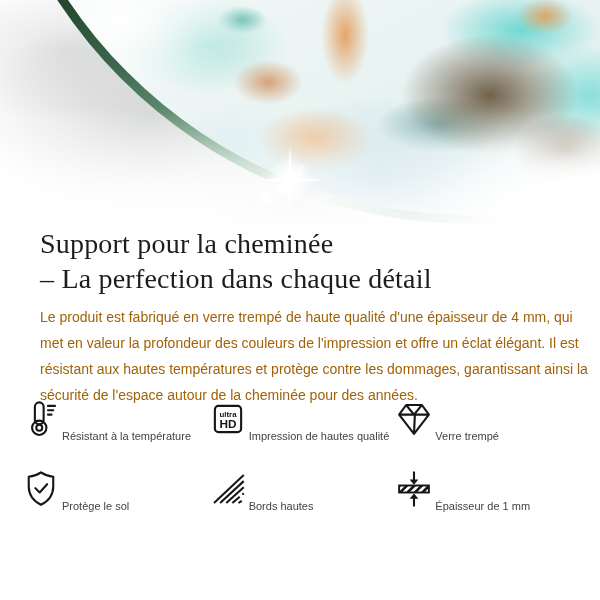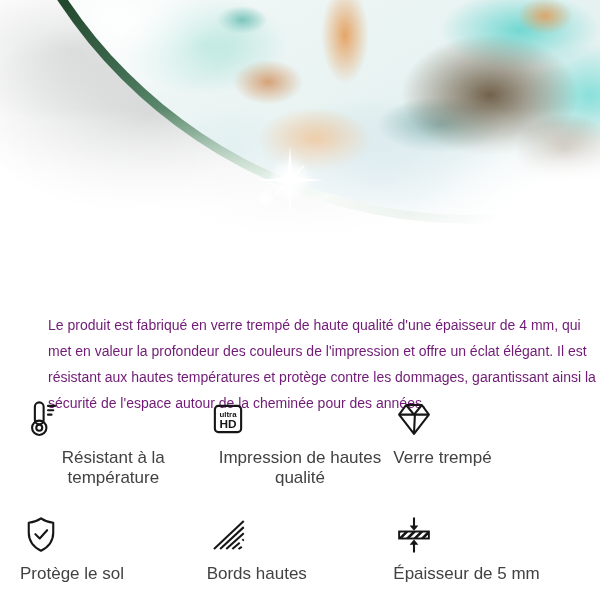--- a/index.html
+++ b/index.html
@@ -37,29 +37,29 @@
   .hero-fade{position:absolute;inset:0;
     background:
       radial-gradient(ellipse 250px 155px at 585px 235px, #fff 35%, rgba(255,255,255,0) 72%),
       linear-gradient(180deg, rgba(255,255,255,0) 36%, rgba(255,255,255,.55) 58%, #ffffff 80%);}
   .sparkle{position:absolute;left:240px;top:138px;filter:drop-shadow(0 0 5px rgba(255,255,255,.95));}
 
   
   .title{position:absolute;left:40px;top:226px;margin:0;
     font-family:"Liberation Serif",serif;font-weight:400;
     font-size:28px;line-height:35px;color:#1d1d1d;letter-spacing:.2px;}
-  .desc{position:absolute;left:40px;top:304px;width:552px;margin:8px;
-    font-size:14px;line-height:26px;color:#701a75;}
+  .desc{position:absolute;left:40px;top:304px;width:552px;margin:0;
+    font-size:14px;line-height:26px;color:#a16207;}
 
   
   .features{position:absolute;left:20px;top:396px;width:560px;
     display:grid;grid-template-columns:repeat(3,1fr);row-gap:24px;}
-  .feature{display:flex;flex-direction:column;align-items:flex-start;}
+  .feature{display:flex;flex-direction:row;align-items:flex-end;}
   .feature .ic{height:46px;display:flex;align-items:center;justify-content:center;}
-  .feature .lbl{margin-top:6px;font-size:17px;color:#424242;text-align:center;}
+  .feature .lbl{margin-top:6px;font-size:11px;color:#424242;text-align:center;}
   svg line, svg path.s, svg rect.s, svg circle.s, svg polyline.s{
     stroke:#161616;fill:none;stroke-width:2.4;}
 </style>
 </head>
 <body>
 
 <div class="page">
 
   <div class="hero">
     <div class="glass-shadow"></div>
@@ -74,20 +74,24 @@
         </radialGradient>
       </defs>
       <circle cx="50" cy="42" r="22" fill="url(#glow1)"></circle>
       <path d="M50 8 L52.4 39.6 L84 42 L52.4 44.4 L50 76 L47.6 44.4 L16 42 L47.6 39.6 Z" fill="#ffffff"></path>
       <path d="M50 42 L64 28 M50 42 L36 56" stroke="rgba(255,255,255,.85)" stroke-width="1.6"></path>
       <circle cx="26" cy="60" r="9" fill="url(#glow1)"></circle>
       <path d="M26 50 L27 59 L36 60 L27 61 L26 70 L25 61 L16 60 L25 59 Z" fill="rgba(255,255,255,.9)"></path>
     </svg>
   </div>
 
+  <h1 class="title">
+    <span>Support pour la cheminée</span><br>
+    <span>– La perfection dans chaque détail</span>
+  </h1>
 
   <p class="desc">Le produit est fabriqué en verre trempé de haute qualité d'une épaisseur de 4 mm, qui met en valeur la profondeur des couleurs de l'impression et offre un éclat élégant. Il est résistant aux hautes températures et protège contre les dommages, garantissant ainsi la sécurité de l'espace autour de la cheminée pour des années.</p>
 
   <div class="features">
 
     <div class="feature">
       <div class="ic">
         <svg width="42" height="42" viewBox="0 0 48 48">
           <circle class="s" cx="22" cy="34" r="8.2"></circle>
           <rect class="s" x="17" y="5" width="10" height="25" rx="5" fill="#ffffff"></rect>
@@ -153,17 +157,17 @@
               <rect width="3" height="6" fill="#161616"></rect>
             </pattern>
           </defs>
           <line x1="24" y1="4" x2="24" y2="14" stroke="#161616" stroke-width="3"></line>
           <polygon points="19,13 29,13 24,19" fill="#161616"></polygon>
           <rect x="7" y="20" width="34" height="8" fill="url(#hatchpat)" stroke="#161616" stroke-width="2.2"></rect>
           <line x1="24" y1="44" x2="24" y2="34" stroke="#161616" stroke-width="3"></line>
           <polygon points="19,35 29,35 24,29" fill="#161616"></polygon>
         </svg>
       </div>
-      <div class="lbl">Épaisseur de 5 mm</div>
+      <div class="lbl">Épaisseur de 1 mm</div>
     </div>
 
   </div>
 </div>
 
 </body></html>

